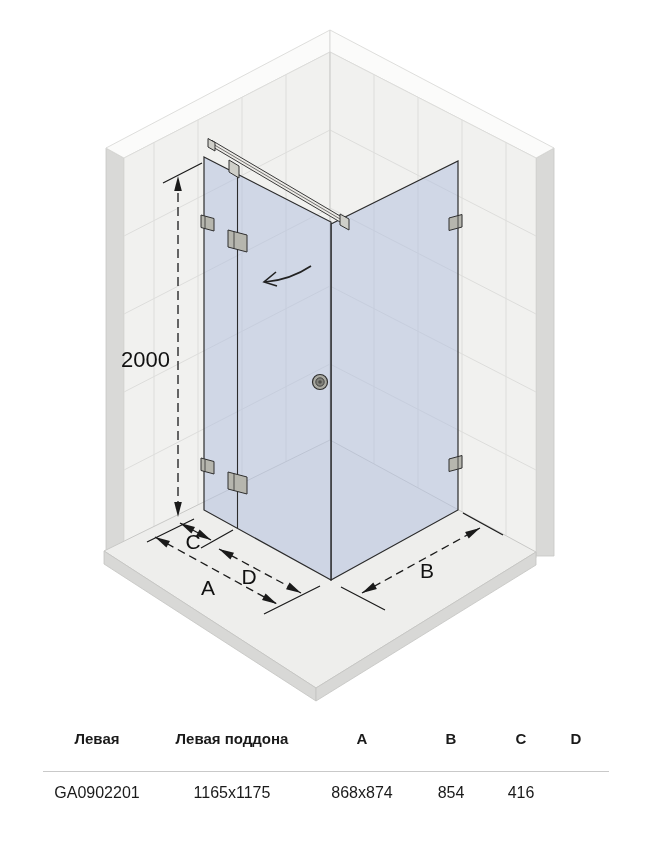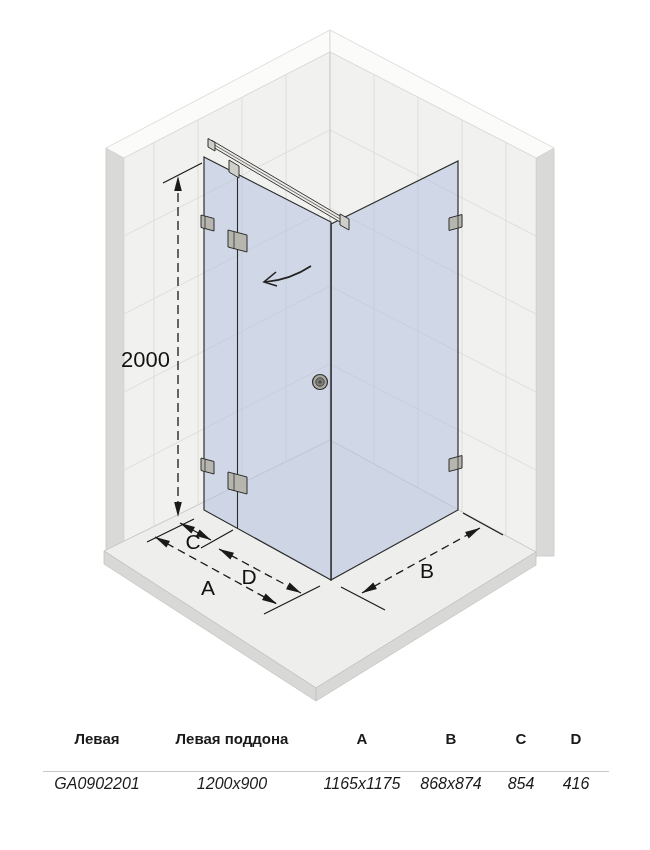--- a/index.html
+++ b/index.html
@@ -5,21 +5,21 @@
   html,body{margin:0;padding:0;background:#ffffff;}
   body{width:650px;height:850px;overflow:hidden;font-family:"Liberation Sans",sans-serif;}
   .diagram-wrap{width:516px;height:712px;}
   svg{display:block;}
   .dim-text{font-family:"Liberation Sans",sans-serif;fill:#111;}
   .spec-table{width:650px;box-sizing:border-box;padding:18px 0 0 42px;color:#1a1a1a;}
   .trow{display:grid;grid-template-columns:110px 160px 100px 78px 62px 48px;align-items:center;}
   .trow .cell{text-align:center;white-space:nowrap;}
   .thead .cell{font-weight:bold;font-size:15px;}
   .tsep{margin:24px 0 0 1px;width:566px;border-top:1px solid #c9c9c9;height:0;}
-  .tvals{margin-top:3px;font-style:italic;}
+  .tvals{margin-top:12px;}
   .tvals .cell{font-size:16px;}
 </style>
 </head>
 <body>
 
 <div class="diagram-wrap">
 <svg width="650" height="712" viewBox="0 0 650 712">
 
   <g>
     <polygon points="106,148 124,158 124,556 106,556" fill="#d9d9d7" stroke="#c6c6c4" stroke-width="0.8"></polygon>
@@ -133,19 +133,18 @@
     <div class="cell">Левая</div>
     <div class="cell">Левая поддона</div>
     <div class="cell">A</div>
     <div class="cell">B</div>
     <div class="cell">C</div>
     <div class="cell">D</div>
   </div>
   <div class="tsep"></div>
   <div class="trow tvals">
     <div class="cell">GA0902201</div>
-    <div class="cell">1200x900</div>
     <div class="cell">1165x1175</div>
     <div class="cell">868x874</div>
     <div class="cell">854</div>
     <div class="cell">416</div>
   </div>
 </div>
 
 </body></html>

